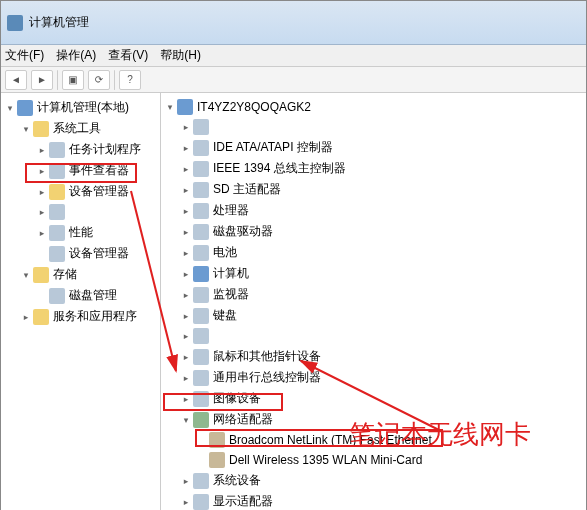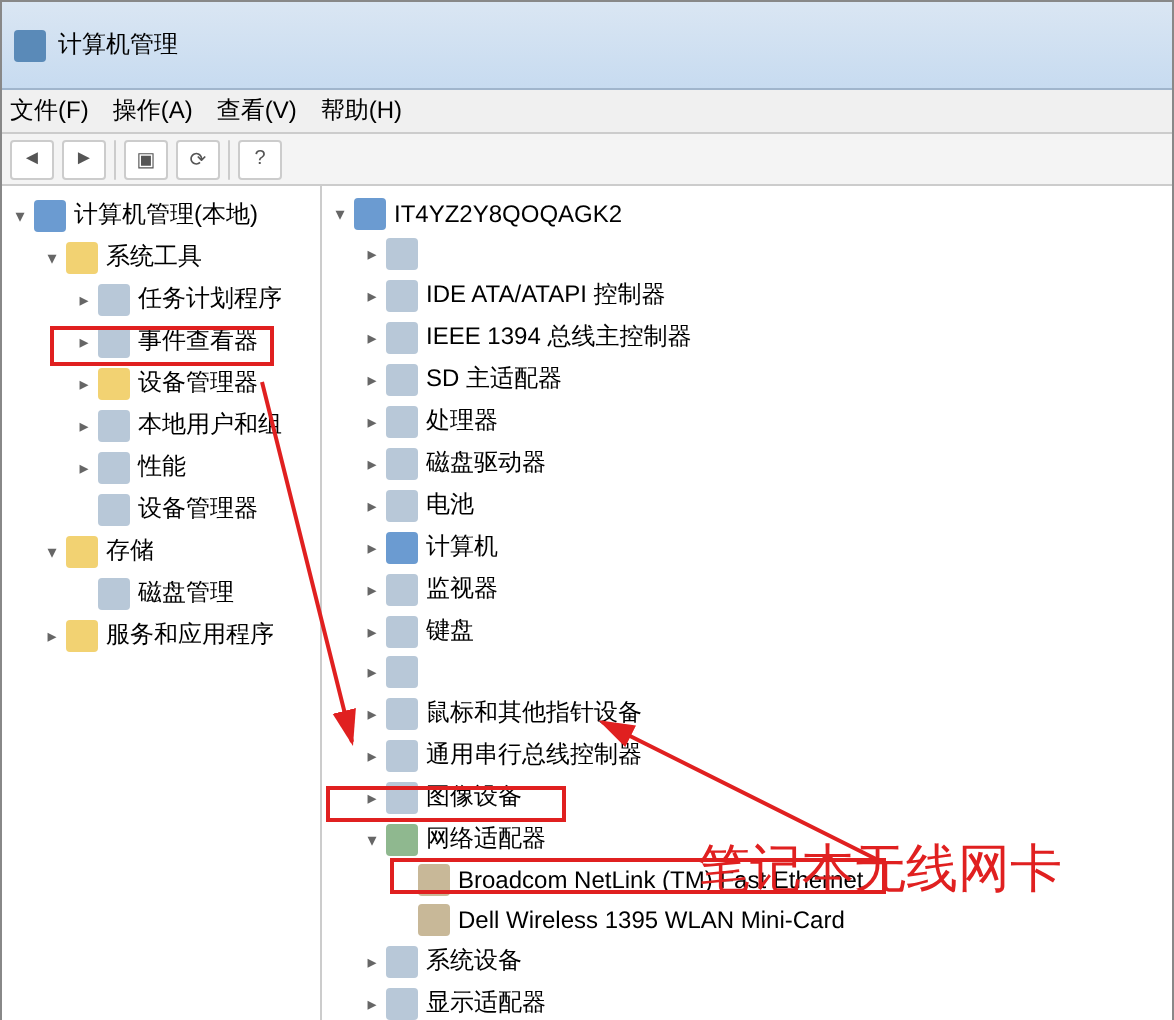--- a/index.html
+++ b/index.html
@@ -77,21 +77,20 @@
           <span>事件查看器</span>
         </div>
       <div class="tree-item indent-2">
           <span class="expander">▸</span>
           <span class="node-icon ni-folder"></span>
           <span>设备管理器</span>
         </div>
       <div class="tree-item indent-2">
           <span class="expander">▸</span>
           <span class="node-icon ni-dev"></span>
-          <span>本地用户和组</span>
         </div>
       <div class="tree-item indent-2">
           <span class="expander">▸</span>
           <span class="node-icon ni-dev"></span>
           <span>性能</span>
         </div>
       <div class="annotation-box" style="left:24px; top:162px; width:112px; height:20px;"></div>
       <div class="tree-item indent-2">
           <span class="expander"></span>
           <span class="node-icon ni-dev"></span>

